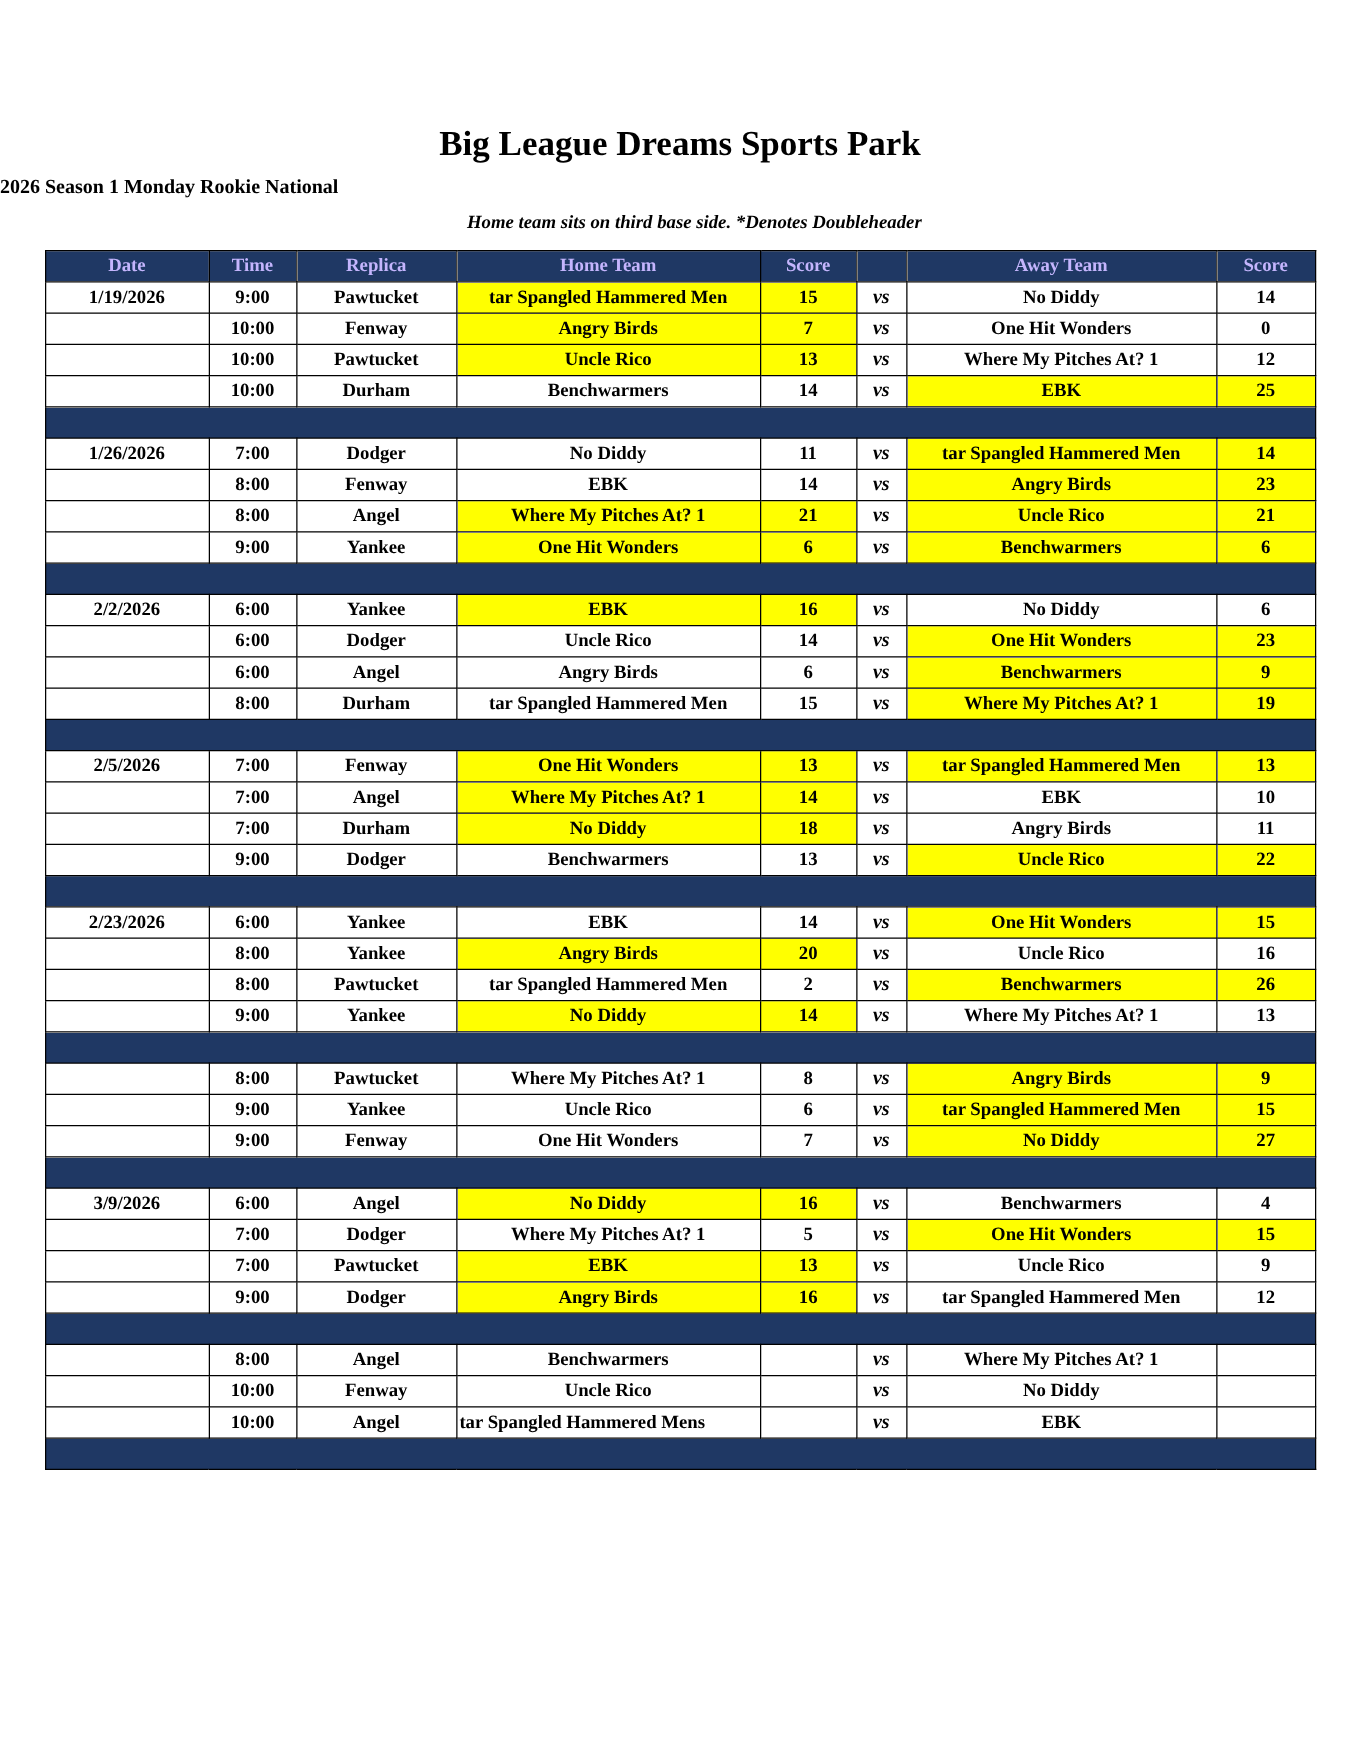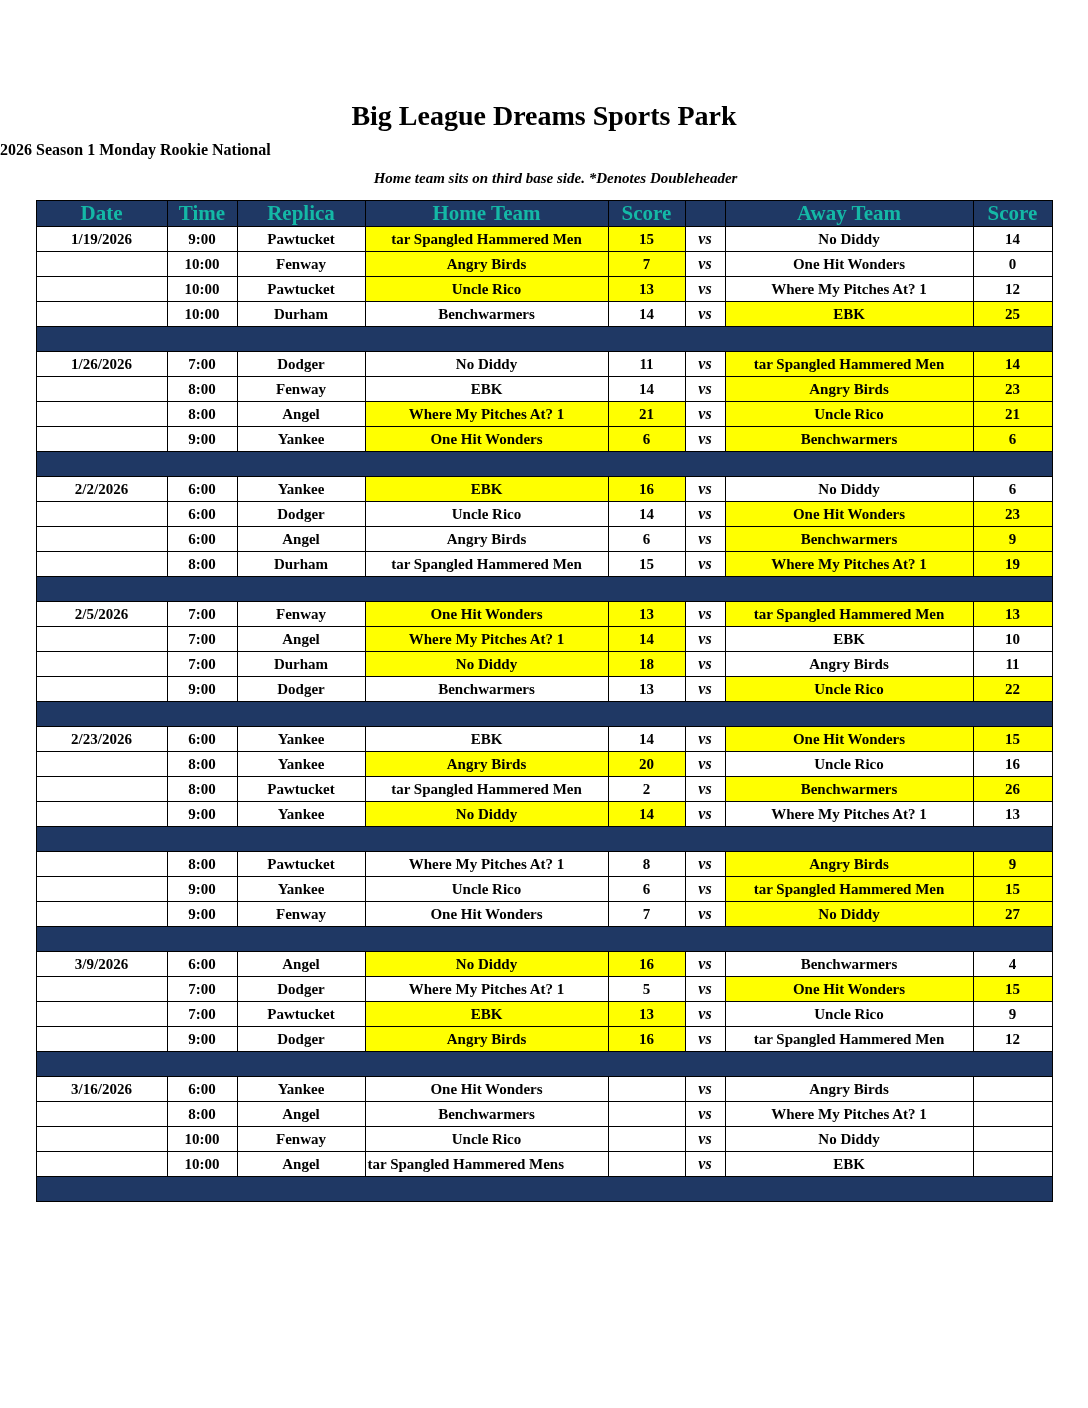--- a/index.html
+++ b/index.html
@@ -47,22 +47,22 @@
     text-align: center;
     vertical-align: middle;
     font-weight: bold;
     font-size: 15px;
     overflow: hidden;
     white-space: nowrap;
     padding: 0 2px;
   }
   .schedule thead th {
     background: var(--navy, #1F3864);
-    color: #14b8a6;
-    font-size: 21px;
+    color: #c4b5fd;
+    font-size: 15px;
   }
   .spacer-row td {
     background: var(--navy, #1F3864);
     height: 25px;
   }
   td.hl { background: var(--yellow, #FFFF00); }
   td.c-vs { font-style: italic; font-size: 16px; }
   td.align-left { text-align: left; }
 </style>
 </head>
@@ -382,30 +382,20 @@
           <td class="c-home hl">Angry Birds</td>
           <td class="c-home_score hl">16</td>
           <td class="c-vs">vs</td>
           <td class="c-away">tar Spangled Hammered Men</td>
           <td class="c-away_score">12</td>
         </tr>
         <tr class="spacer-row">
           <td colspan="8"></td>
         </tr>
         <tr>
-          <td class="c-date">3/16/2026</td>
-          <td class="c-time">6:00</td>
-          <td class="c-replica">Yankee</td>
-          <td class="c-home">One Hit Wonders</td>
-          <td class="c-home_score"></td>
-          <td class="c-vs">vs</td>
-          <td class="c-away">Angry Birds</td>
-          <td class="c-away_score"></td>
-        </tr>
-        <tr>
           <td class="c-date"></td>
           <td class="c-time">8:00</td>
           <td class="c-replica">Angel</td>
           <td class="c-home">Benchwarmers</td>
           <td class="c-home_score"></td>
           <td class="c-vs">vs</td>
           <td class="c-away">Where My Pitches At? 1</td>
           <td class="c-away_score"></td>
         </tr>
         <tr>

